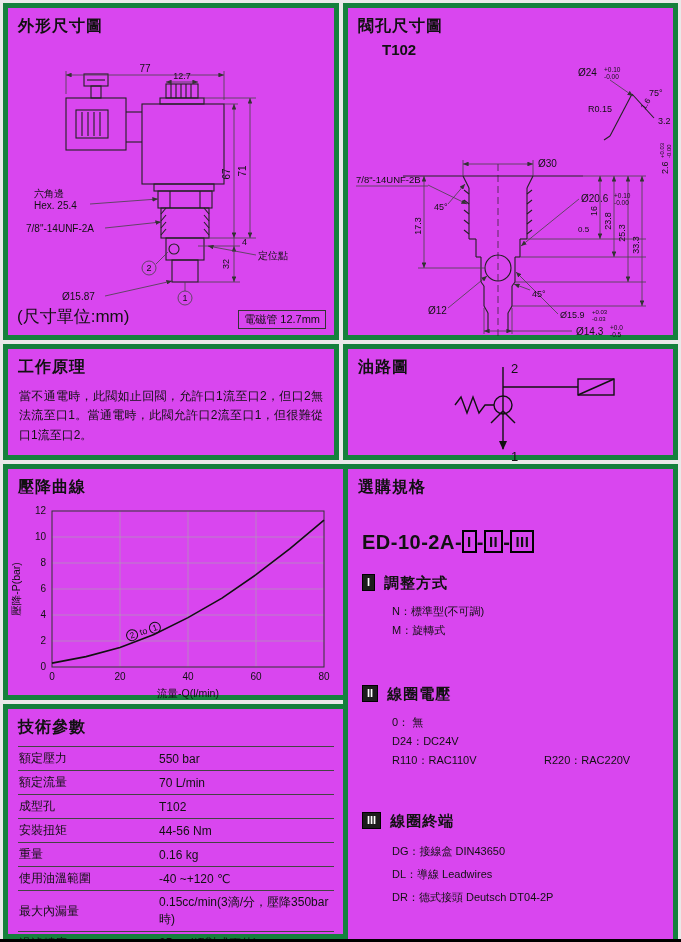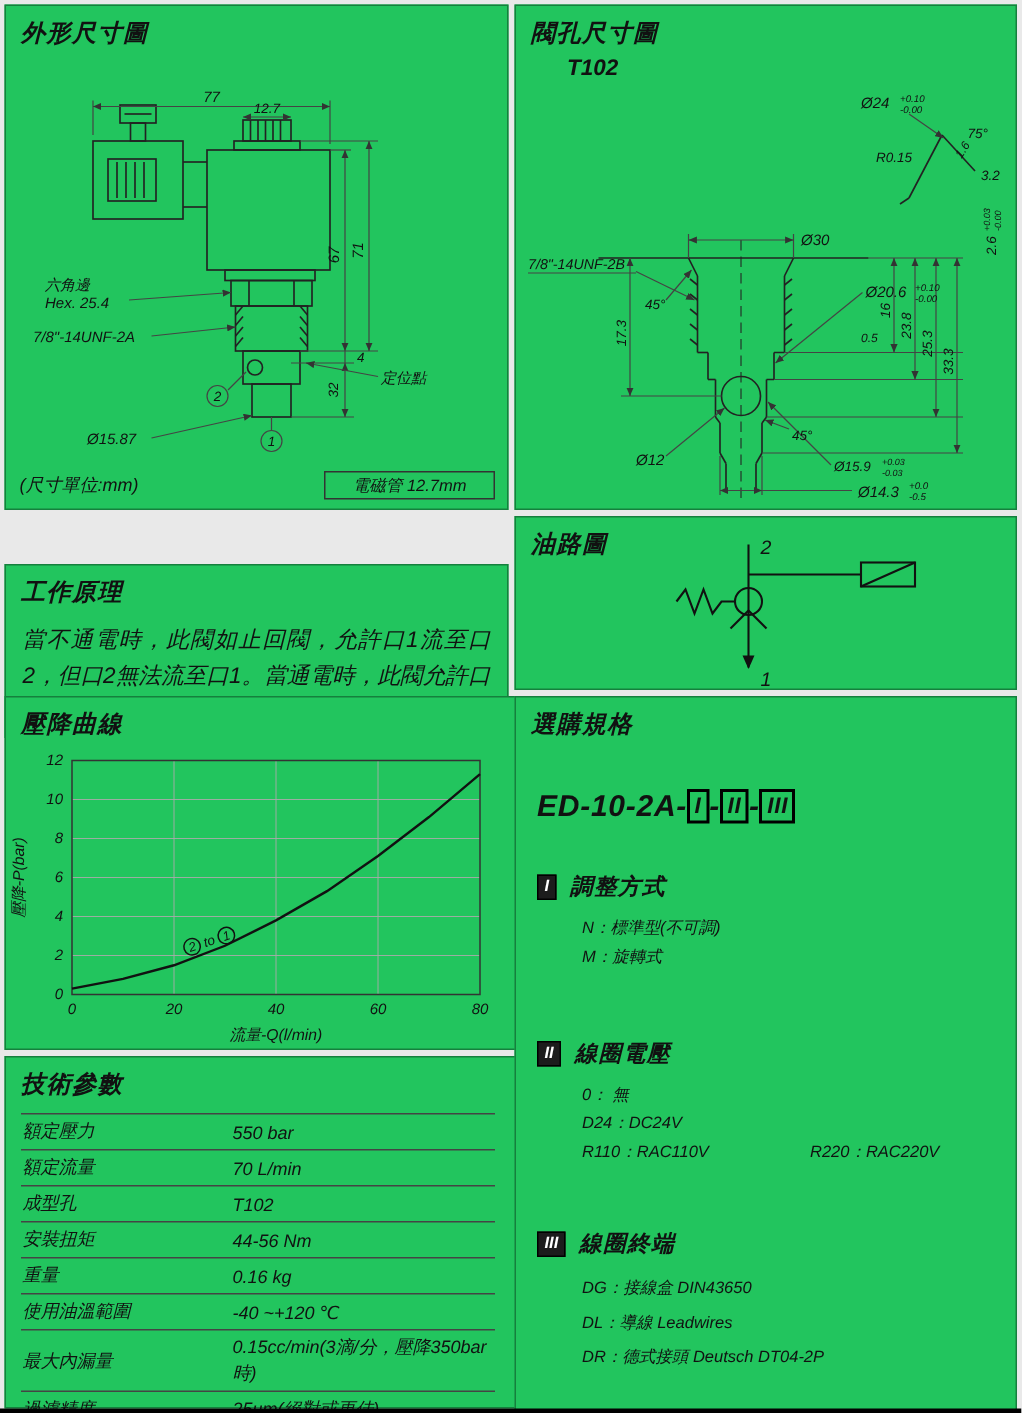--- a/index.html
+++ b/index.html
@@ -6,64 +6,63 @@
   html,body { width:681px; height:942px; }
   body {
     position:relative;
     background:#e9e9e9;
     font-family:"Liberation Sans","DejaVu Sans",sans-serif;
     color:#111;
     overflow:hidden;
   }
   .panel {
     position:absolute;
-    background:#22c55e;
-    border:1px solid #15803d;
-    font-style:italic;
+    background:#d946ef;
+    border:5px solid #15803d;
   }
   .panel-title {
     font-size:16px;
     font-weight:bold;
     padding:8px 10px 2px 10px;
     letter-spacing:1px;
   }
   .subtitle {
     font-size:15px;
     font-weight:bold;
     margin-left:34px;
     margin-top:2px;
   }
   #p-outline  { left:3px;   top:3px;   width:336px; height:337px; }
   #p-cavity   { left:343px; top:3px;   width:335px; height:337px; }
-  #p-principle{ left:3px;   top:344px; width:336px; height:116px;margin-top:32px; }
+  #p-principle{ left:3px;   top:344px; width:336px; height:116px; }
   #p-circuit  { left:343px; top:344px; width:335px; height:116px; }
   #p-curve    { left:3px;   top:464px; width:348px; height:236px; }
   #p-specs    { left:3px;   top:704px; width:356px; height:235px; }
   #p-ordering { left:343px; top:464px; width:335px; height:609px; }
 
   .draw { position:absolute; left:0; }
   #outline-svg { top:26px; }
   #cavity-svg  { top:48px; }
   #circuit-svg { top:4px; left:55px; }
   #curve-svg   { top:28px; }
 
   svg text { font-family:"Liberation Sans","DejaVu Sans",sans-serif; fill:#111; }
 
   .unit-note {
     position:absolute; left:9px; bottom:7px;
-    font-size:12px;
+    font-size:17px;
   }
   .tube-note {
     position:absolute; right:8px; bottom:6px;
     font-size:11px;
     border:1px solid #333;
-    padding:1px 18px;
+    padding:1px 5px;
   }
   .principle-body {
-    font-size:15px;
+    font-size:12px;
     line-height:1.62;
     padding:7px 11px 0 11px;
     text-align:justify;
   }
 
   
   .specs-table {
     width:316px;
     margin:6px 10px 0 10px;
     border-collapse:collapse;
@@ -88,21 +87,21 @@
   .model-box {
     display:inline-block;
     border:2px solid #000;
     padding:0 3px;
     font-size:15px;
     line-height:19px;
     vertical-align:2px;
     font-weight:bold;
   }
   .o-section { margin-left:14px; }
-  .o-s1 { margin-top:32px; }
+  .o-s1 { margin-top:20px; }
   .o-s2 { margin-top:44px; }
   .o-s3 { margin-top:42px; }
   .sec-head { font-size:15px; font-weight:bold; letter-spacing:1px; }
   .marker {
     display:inline-block;
     background:#1c1c1c;
     color:#fff;
     border:1px solid #000;
     font-size:11px;
     line-height:15px;

